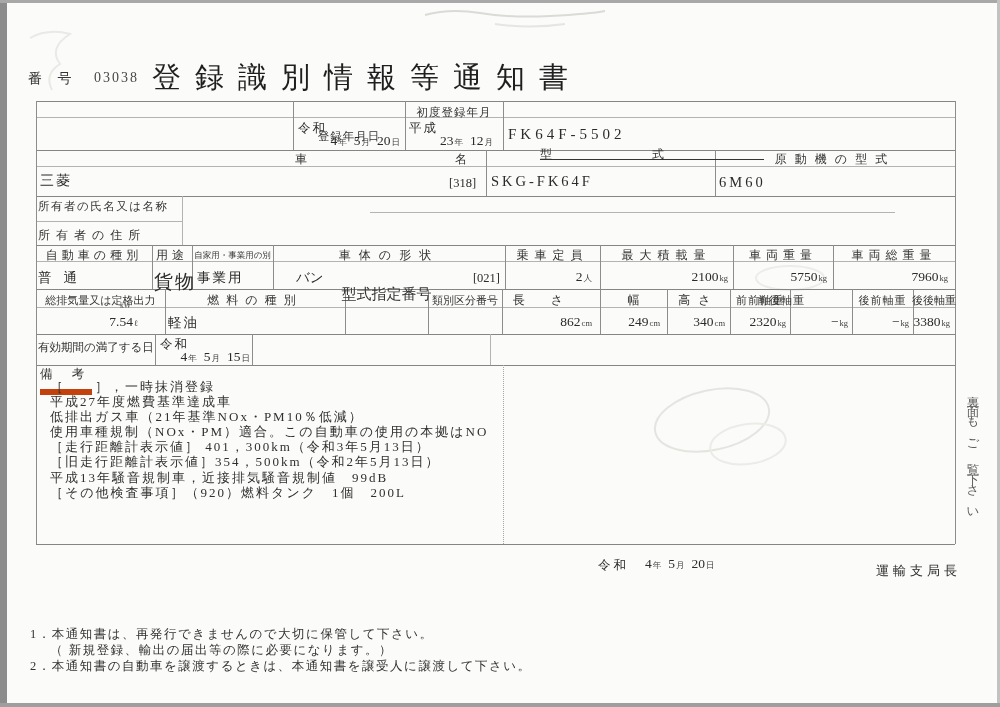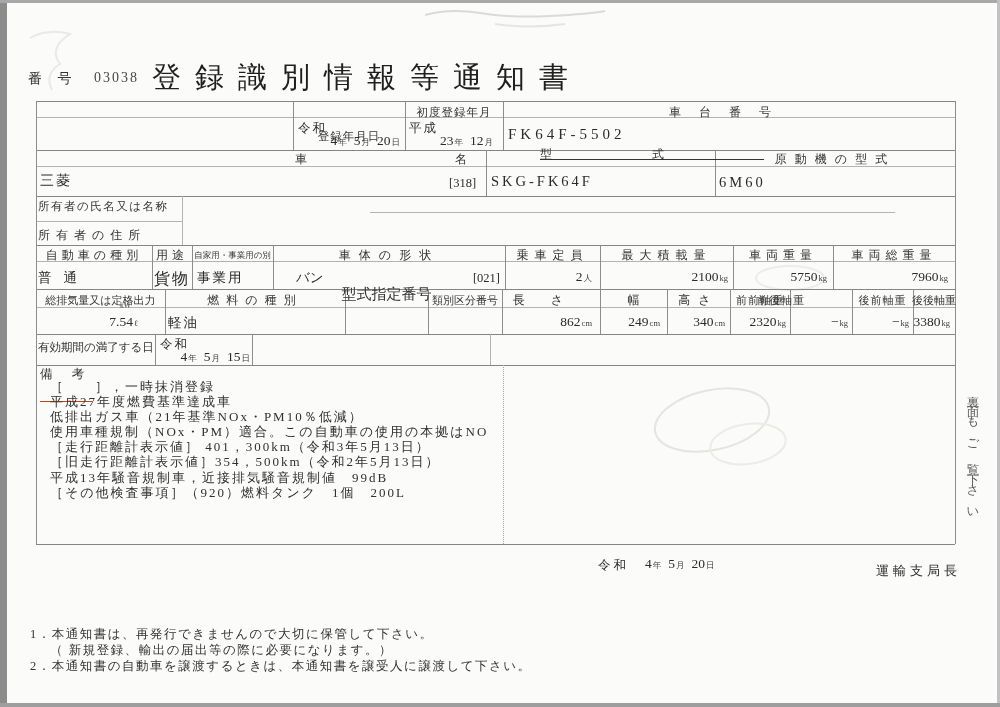--- a/index.html
+++ b/index.html
@@ -87,23 +87,20 @@
   <div class="vl" style="left:252px;top:334px;height:31px;"></div>
   <div class="vl lt" style="left:490px;top:334px;height:31px;"></div>
   <div class="dotl" style="left:503px;top:365px;height:179px;"></div>
 
   <div class="cell lbl" style="left:293px;top:105px;width:112px;font-size:11.5px;letter-spacing:1px;margin-top:24px;">
       <span>登録年月日</span>
     </div>
   <div class="cell lbl" style="left:405px;top:105px;width:98px;font-size:11.5px;letter-spacing:1px;">
       <span>初度登録年月</span>
     </div>
-  <div class="cell lbl" style="left:503px;top:104px;width:452px;font-size:12px;letter-spacing:18px;">
-      <span>車台番号</span>
-    </div>
 
   <span class="abs" style="left:298px;top:120px;font-size:12.5px;letter-spacing:2px;">令和</span>
   <div class="num" style="left:300px;top:133px;width:100px;">
     <span class="n">4</span>
       <span class="u">年</span>
       <span class="gap"></span>
     <span class="n">5</span>
       <span class="u">月</span>
       <span class="gap"></span>
     <span class="n">20</span>
@@ -152,21 +149,21 @@
       <span>最大積載量</span>
     </div>
   <div class="cell lbl" style="left:733px;top:247px;width:100px;font-size:12px;letter-spacing:5px;">
       <span>車両重量</span>
     </div>
   <div class="cell lbl" style="left:833px;top:247px;width:122px;font-size:12px;letter-spacing:5px;">
       <span>車両総重量</span>
     </div>
 
   <span class="abs" style="left:38px;top:269px;font-size:13.5px;letter-spacing:12px;">普通</span>
-  <span class="abs" style="left:154px;top:269px;font-size:16px;letter-spacing:2px;">貨物</span>
+  <span class="abs" style="left:154px;top:269px;font-size:19px;letter-spacing:2px;">貨物</span>
   <span class="abs" style="left:197px;top:269px;font-size:13.5px;letter-spacing:2px;">事業用</span>
   <span class="abs" style="left:296px;top:269px;font-size:13.5px;">バン</span>
   <div class="num" style="left:420px;top:271px;width:80px;">
       <span style="font-size:12.5px;margin-left:9px;">[021]</span>
     </div>
   <div class="num" style="left:505px;top:269px;width:87px;">
       <span class="n">2</span>
       <span class="u">人</span>
     </div>
   <div class="num" style="left:600px;top:269px;width:128px;">
@@ -257,21 +254,21 @@
     <span class="n">4</span>
       <span class="u">年</span>
       <span class="gap"></span>
     <span class="n">5</span>
       <span class="u">月</span>
       <span class="gap"></span>
     <span class="n">15</span>
       <span class="u">日</span>
   </div>
 
-  <span class="abs lbl" style="left:40px;top:366px;font-size:12.5px;letter-spacing:8px;border-bottom:1px solid #c2410c;padding-bottom:18px;">備 考</span>
+  <span class="abs lbl" style="left:40px;top:366px;font-size:12.5px;letter-spacing:8px;border-bottom:6px solid #c2410c;padding-bottom:6px;">備 考</span>
   <div class="abs remarks-lines" style="left:50px;top:379px;font-size:13px;letter-spacing:2px;color:#303030;">
     <div>［　　］，一時抹消登録</div>
     <div>平成27年度燃費基準達成車</div>
     <div>低排出ガス車（21年基準NOx・PM10％低減）</div>
     <div>使用車種規制（NOx・PM）適合。この自動車の使用の本拠はNO</div>
     <div>［走行距離計表示値］ 401，300km（令和3年5月13日）</div>
     <div>［旧走行距離計表示値］354，500km（令和2年5月13日）</div>
     <div>平成13年騒音規制車，近接排気騒音規制値　99dB</div>
     <div>［その他検査事項］（920）燃料タンク　1個　200L</div>
   </div>

